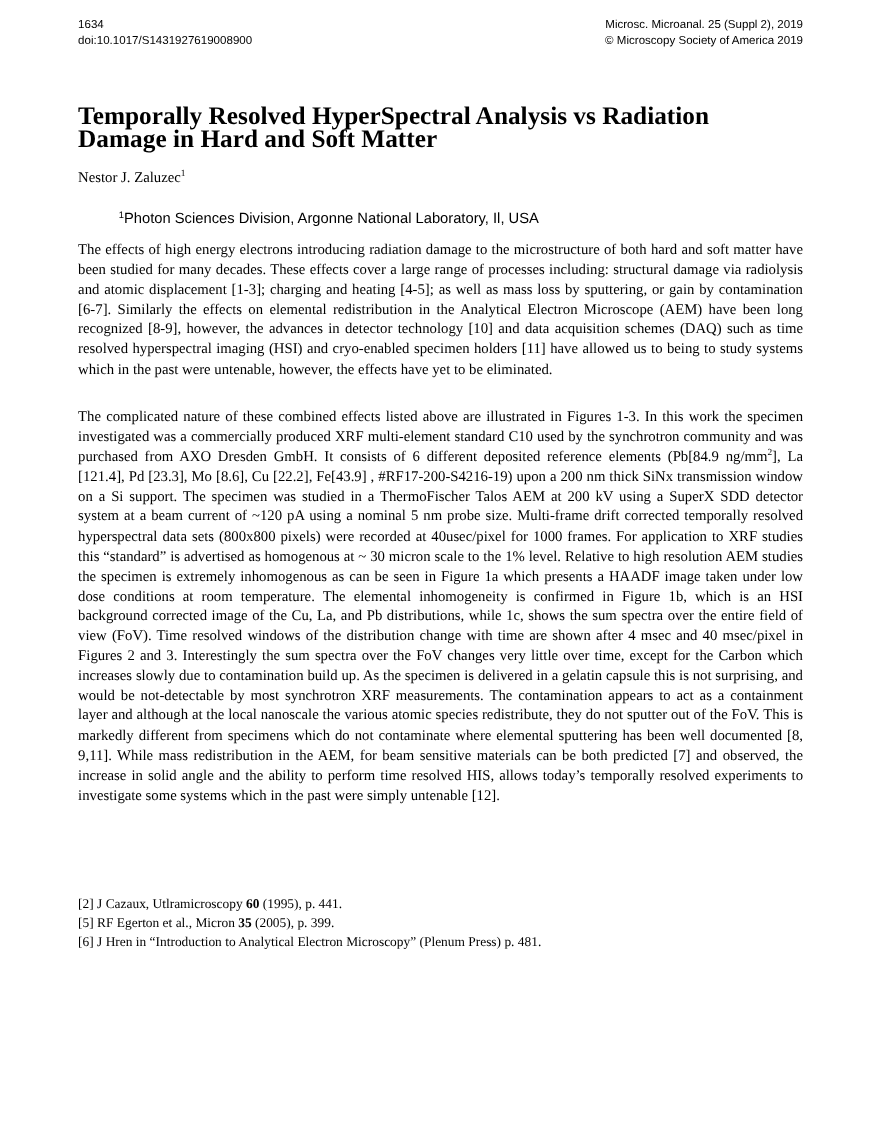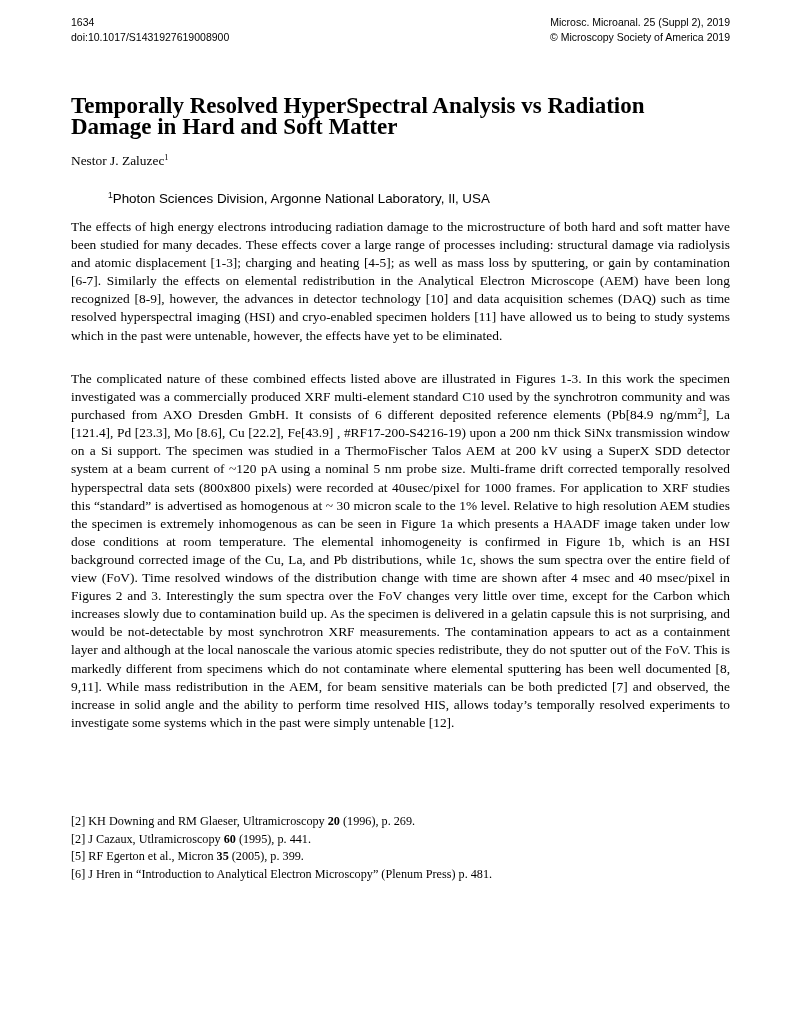--- a/index.html
+++ b/index.html
@@ -111,19 +111,18 @@
 
   <div class="author"><span>Nestor J. Zaluzec</span><sup>1</sup></div>
 
   <div class="affiliation"><sup>1</sup><span>Photon Sciences Division, Argonne National Laboratory, Il, USA</span></div>
 
   <p class="body-text p1">The effects of high energy electrons introducing radiation damage to the microstructure of both hard and soft matter have been studied for many decades.  These effects cover a large range of processes including: structural damage via radiolysis and atomic displacement [1-3]; charging and heating [4-5]; as well as mass loss by sputtering, or gain by contamination [6-7]. Similarly the effects on elemental redistribution in the Analytical Electron Microscope (AEM) have been long recognized [8-9], however, the advances in detector technology [10] and data acquisition schemes (DAQ) such as time resolved hyperspectral imaging (HSI)  and cryo-enabled specimen holders [11] have allowed us to being to study systems which in the past were untenable, however, the effects have yet to be eliminated.</p>
 
   <p class="body-text p2"><span>The complicated nature of these combined effects listed above are illustrated in Figures 1-3.  In this work the specimen investigated  was a commercially produced XRF multi-element standard  C10 used by the synchrotron community and was purchased from AXO Dresden GmbH. It consists of 6 different deposited reference elements (Pb[84.9 ng/mm</span><sup>2</sup><span>], La [121.4], Pd [23.3], Mo [8.6], Cu [22.2], Fe[43.9] , #RF17-200-S4216-19) upon a 200 nm thick SiNx transmission window on a Si support.   The specimen was studied  in a ThermoFischer Talos AEM at 200 kV using a SuperX SDD detector system at a beam current of  ~120 pA using a nominal 5 nm probe size.  Multi-frame drift corrected temporally resolved hyperspectral data sets  (800x800 pixels) were recorded at 40usec/pixel for 1000 frames.  For application to XRF studies this “standard” is advertised as homogenous at ~ 30 micron scale to the 1% level.  Relative to high resolution AEM studies the specimen is extremely inhomogenous as can be seen in Figure 1a which presents a HAADF image taken under low dose conditions at room temperature. The elemental inhomogeneity is confirmed in Figure 1b, which is an HSI background corrected image of the Cu, La, and Pb distributions, while 1c, shows the sum spectra over the entire field of view (FoV). Time resolved windows of the distribution change with time are shown  after  4 msec and 40 msec/pixel in Figures 2 and 3.  Interestingly the sum spectra over the FoV changes very little over time, except for the Carbon which increases slowly due to contamination build up. As the specimen is delivered in a gelatin capsule this is not surprising, and would be not-detectable by most synchrotron XRF measurements. The contamination appears to act as a containment layer and although at the local nanoscale the various atomic species redistribute, they do not sputter out of the FoV.   This is markedly different from specimens which do not contaminate where elemental sputtering has been well documented [8, 9,11]. While mass redistribution in the AEM, for beam sensitive materials can be both predicted [7] and observed,  the increase in solid angle and the ability to perform time resolved HIS, allows  today’s temporally resolved experiments to investigate some systems which in the past were simply untenable [12].</span></p>
 
   <div class="refs">
-    <div><span>[2] KH Downing and RM Glaeser, Ultramicroscopy </span><b>20</b><span> (1996), p. 269.</span></div>
     <div><span>[2] J Cazaux, Utlramicroscopy </span><b>60</b><span> (1995), p. 441.</span></div>
     <div><span>[5] RF Egerton et al., Micron </span><b>35</b><span> (2005), p. 399.</span></div>
     <div><span>[6] J Hren in “Introduction to Analytical Electron Microscopy” (Plenum Press) p. 481.</span><b></b><span></span></div>
   </div>
 
 </div>
 
 </body></html>

